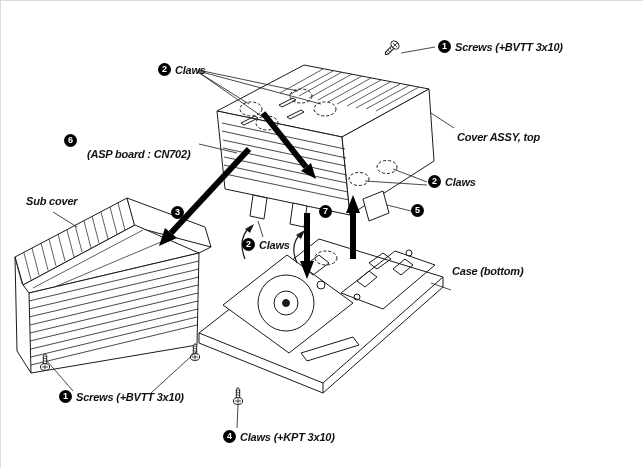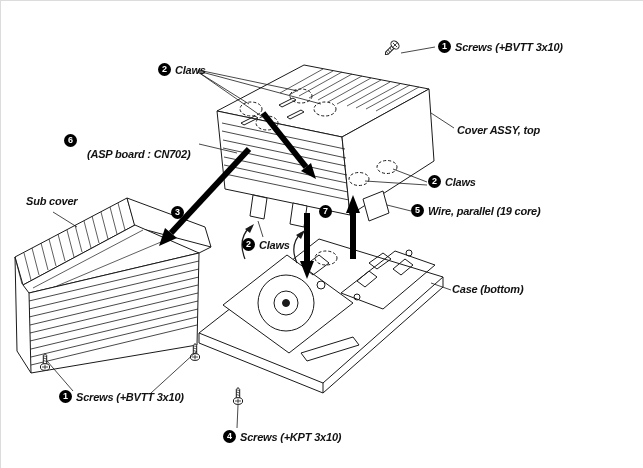--- a/index.html
+++ b/index.html
@@ -222,65 +222,64 @@
   <div class="label" style="left:437px;top:39px">
     <span class="badge">1</span>
     <span class="txt">Screws (+BVTT 3x10)</span>
   </div>
 
   <div class="label" style="left:157px;top:62px">
     <span class="badge">2</span>
     <span class="txt">Claws</span>
   </div>
 
-  <div class="label" style="left:456px;top:122px">
+  <div class="label" style="left:456px;top:129px">
     <span class="txt">Cover ASSY, top</span>
   </div>
 
   <div class="label two-line" style="left:63px;top:133px;display:block">
     <div style="display:flex;align-items:flex-start">
       <span class="badge">6</span>
     </div>
     <div class="row2 txt">(ASP board : CN702)</div>
   </div>
 
   <div class="label" style="left:427px;top:174px">
     <span class="badge">2</span>
     <span class="txt">Claws</span>
   </div>
 
   <div class="label" style="left:410px;top:203px">
     <span class="badge">5</span>
-    <span class="txt">Wire, parallel (19 core)</span>
   </div>
 
   <div class="label" style="left:25px;top:193px">
     <span class="txt">Sub cover</span>
   </div>
 
   <div class="label" style="left:170px;top:205px">
     <span class="badge">3</span>
   </div>
 
   <div class="label" style="left:241px;top:237px">
     <span class="badge">2</span>
     <span class="txt">Claws</span>
   </div>
 
   <div class="label" style="left:318px;top:204px">
     <span class="badge">7</span>
   </div>
 
-  <div class="label" style="left:451px;top:281px">
+  <div class="label" style="left:451px;top:263px">
     <span class="txt">Case (bottom)</span>
   </div>
 
   <div class="label" style="left:58px;top:389px">
     <span class="badge">1</span>
     <span class="txt">Screws (+BVTT 3x10)</span>
   </div>
 
   <div class="label" style="left:222px;top:429px">
     <span class="badge">4</span>
-    <span class="txt">Screws (+KPT 3x10)</span>
+    <span class="txt">Claws (+KPT 3x10)</span>
   </div>
 
 </div>
 
 </body></html>

